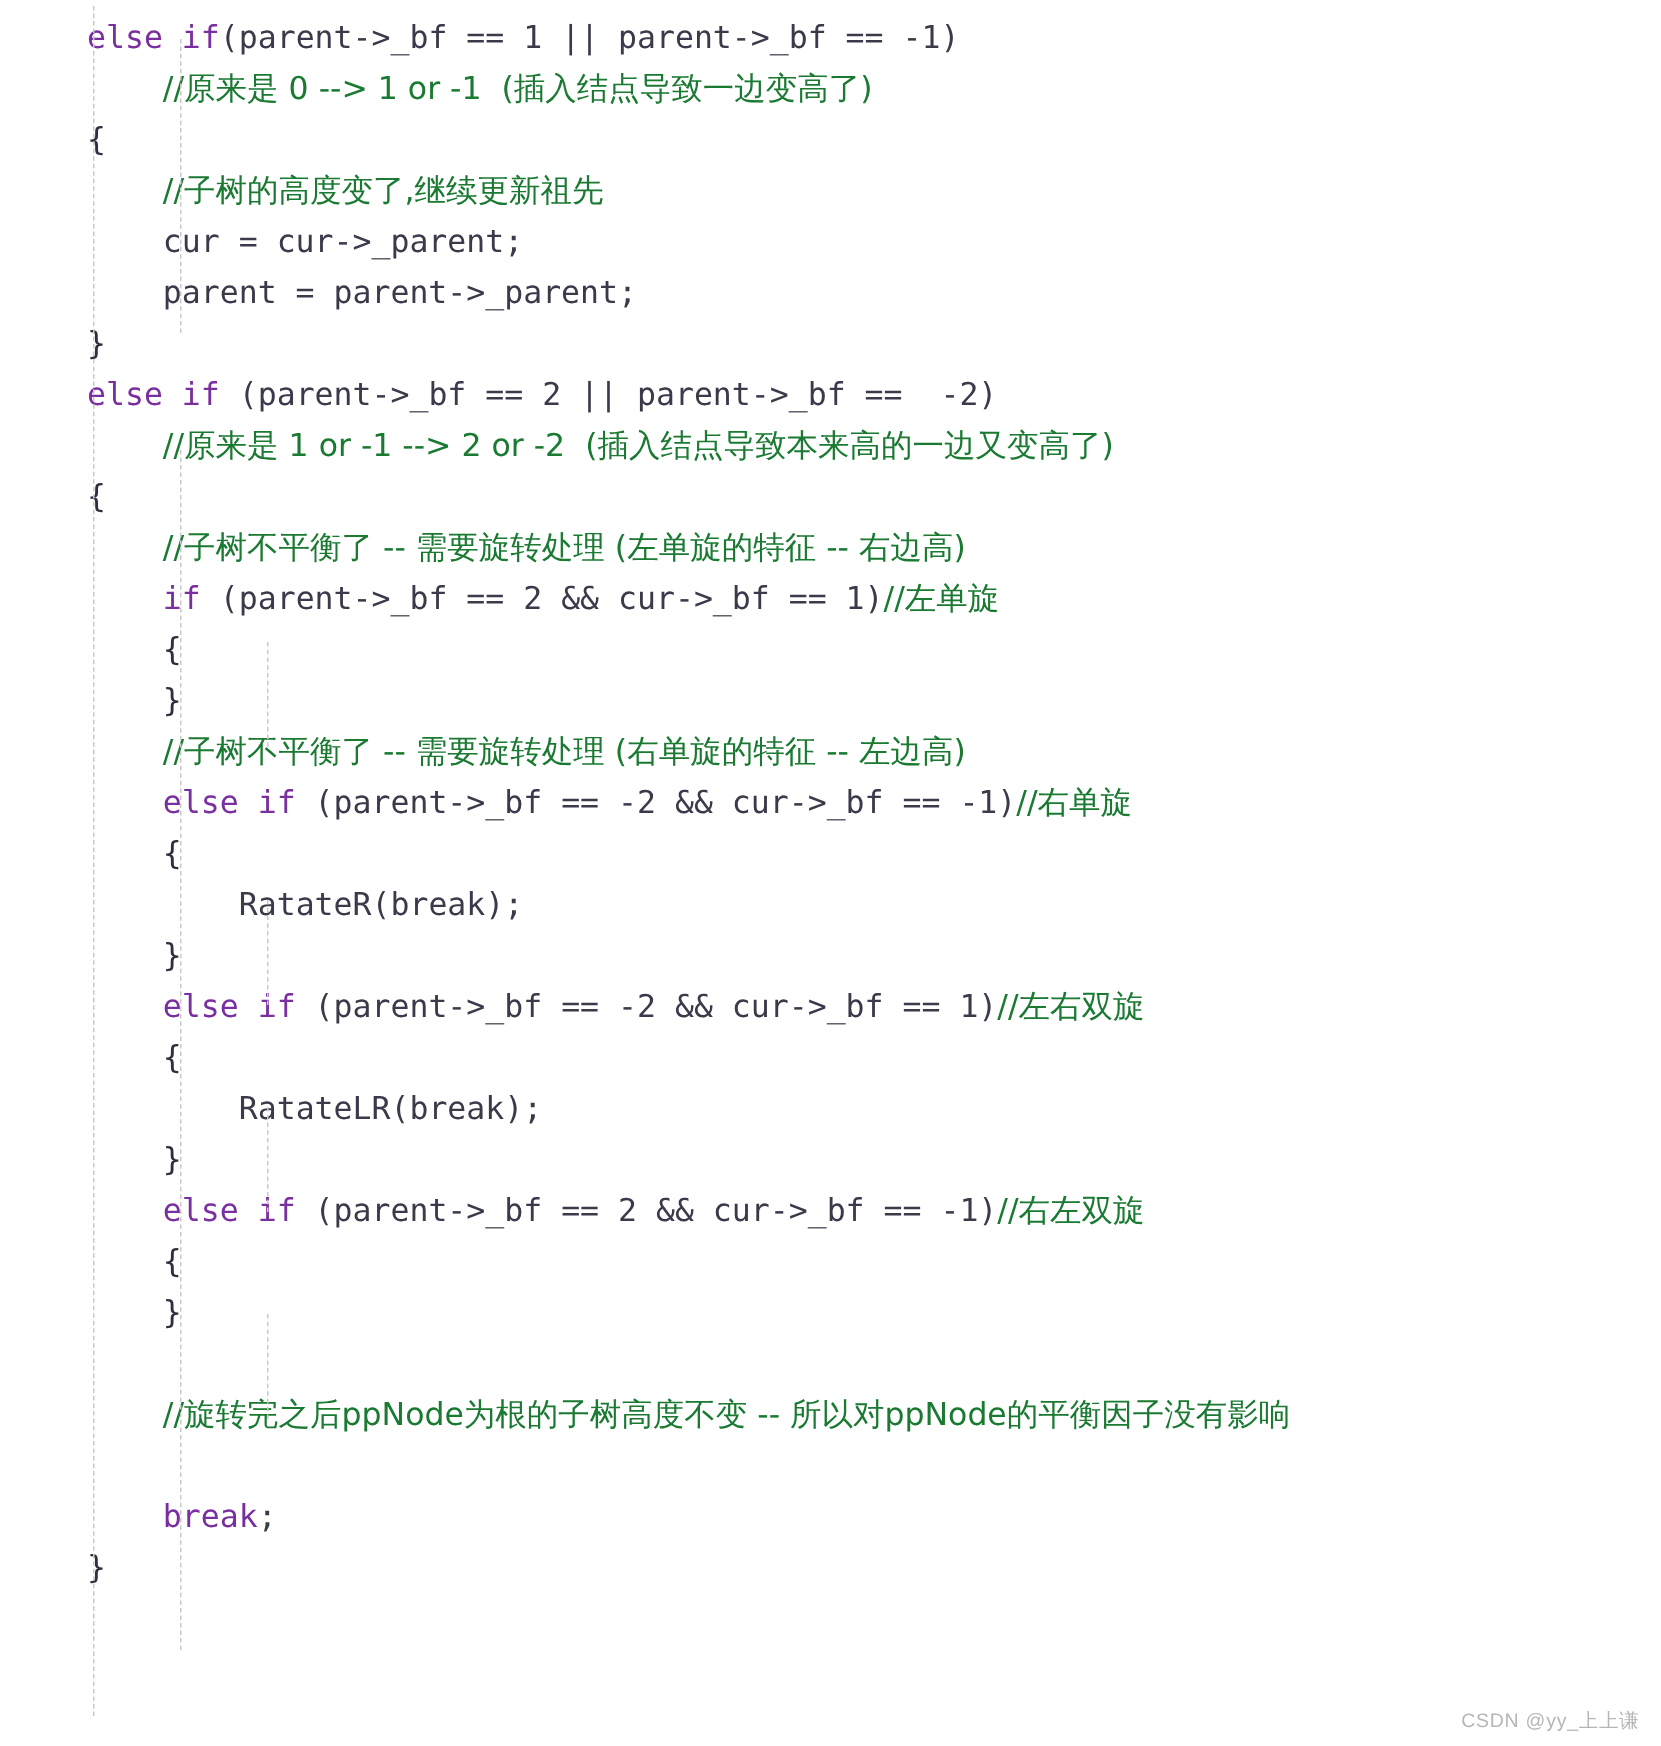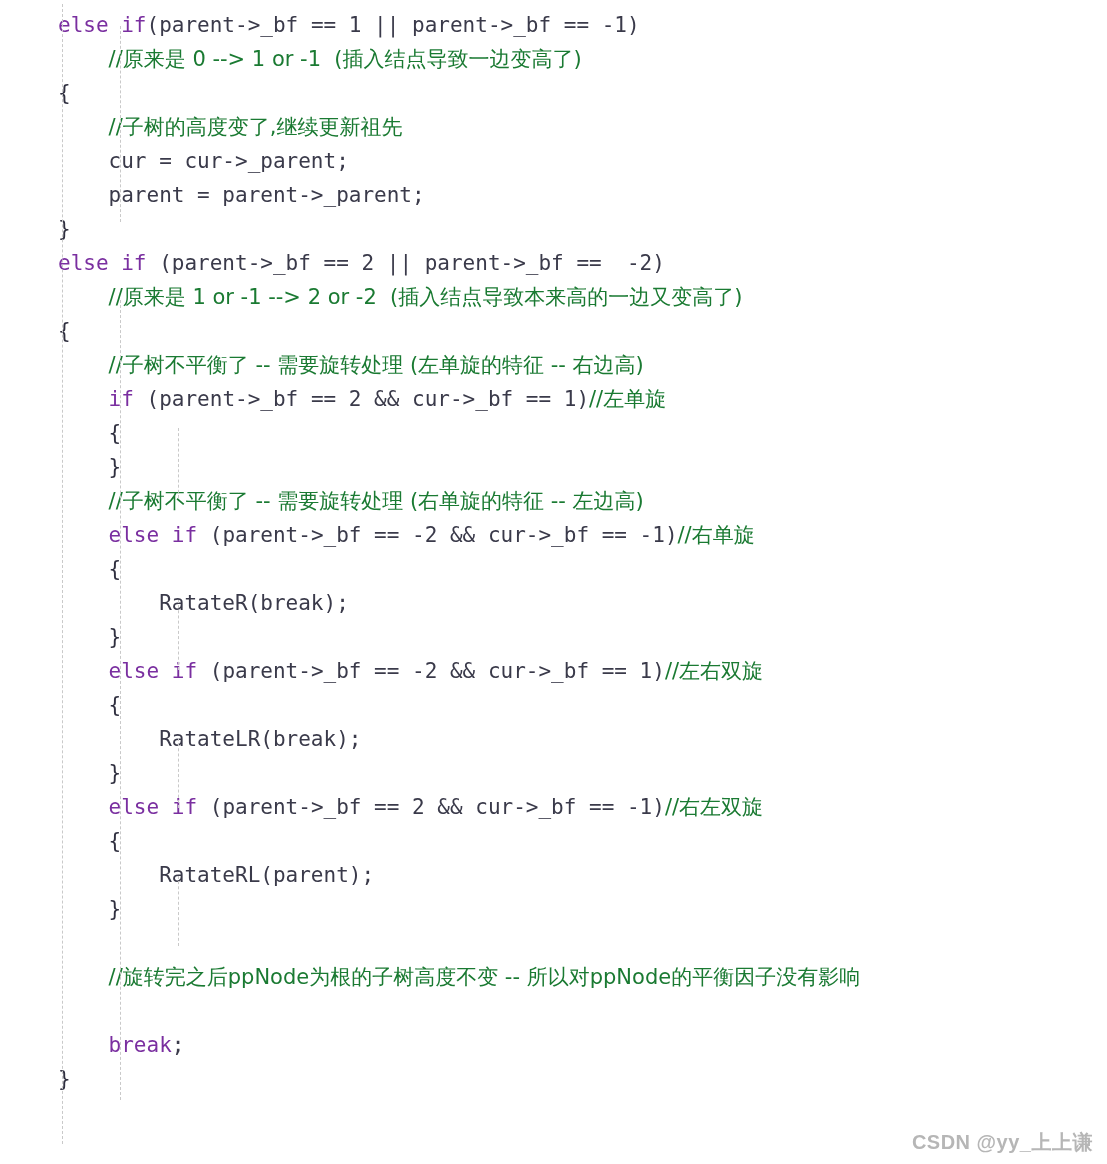--- a/index.html
+++ b/index.html
@@ -47,24 +47,23 @@
   .kw      { color: #7a2fa0; }
   .plain   { color: #3a3a4a; }
   .cmt     { color: #1a7a32; text-align: right; }
   .brace   { color: #2f2f3f; }
 
   .watermark {
     position: absolute;
     right: 14px;
     bottom: 8px;
     font-family: "Liberation Sans", sans-serif;
-    font-size: 20px;
+    font-size: 13px;
     color: #b6b6b6;
     letter-spacing: 0.5px;
-    font-weight: bold;
   }
   .cn { font-family: "DejaVu Sans", sans-serif; }
 </style>
 </head>
 <body>
 
 <div class="code-block">
 
   <span class="guide guide-0"></span>
   <span class="guide guide-1"></span>
@@ -118,21 +117,20 @@
   <div class="line">    <span class="brace">{</span></div>
 
   <div class="line">        <span class="plain">RatateLR(break);</span></div>
 
   <div class="line">    <span class="brace">}</span></div>
 
   <div class="line">    <span class="kw">else if</span><span class="plain"> (parent-&gt;_bf == 2 &amp;&amp; cur-&gt;_bf == -1)</span><span class="cmt cn">//右左双旋</span></div>
 
   <div class="line">    <span class="brace">{</span></div>
 
-  <div class="line">        <span class="plain">RatateRL(parent);</span></div>
 
   <div class="line">    <span class="brace">}</span></div>
 
   <div class="line"> </div>
 
   <div class="line">    <span class="cmt cn">//旋转完之后ppNode为根的子树高度不变 -- 所以对ppNode的平衡因子没有影响</span></div>
 
   <div class="line"> </div>
 
   <div class="line">    <span class="kw">break</span><span class="plain">;</span></div>

